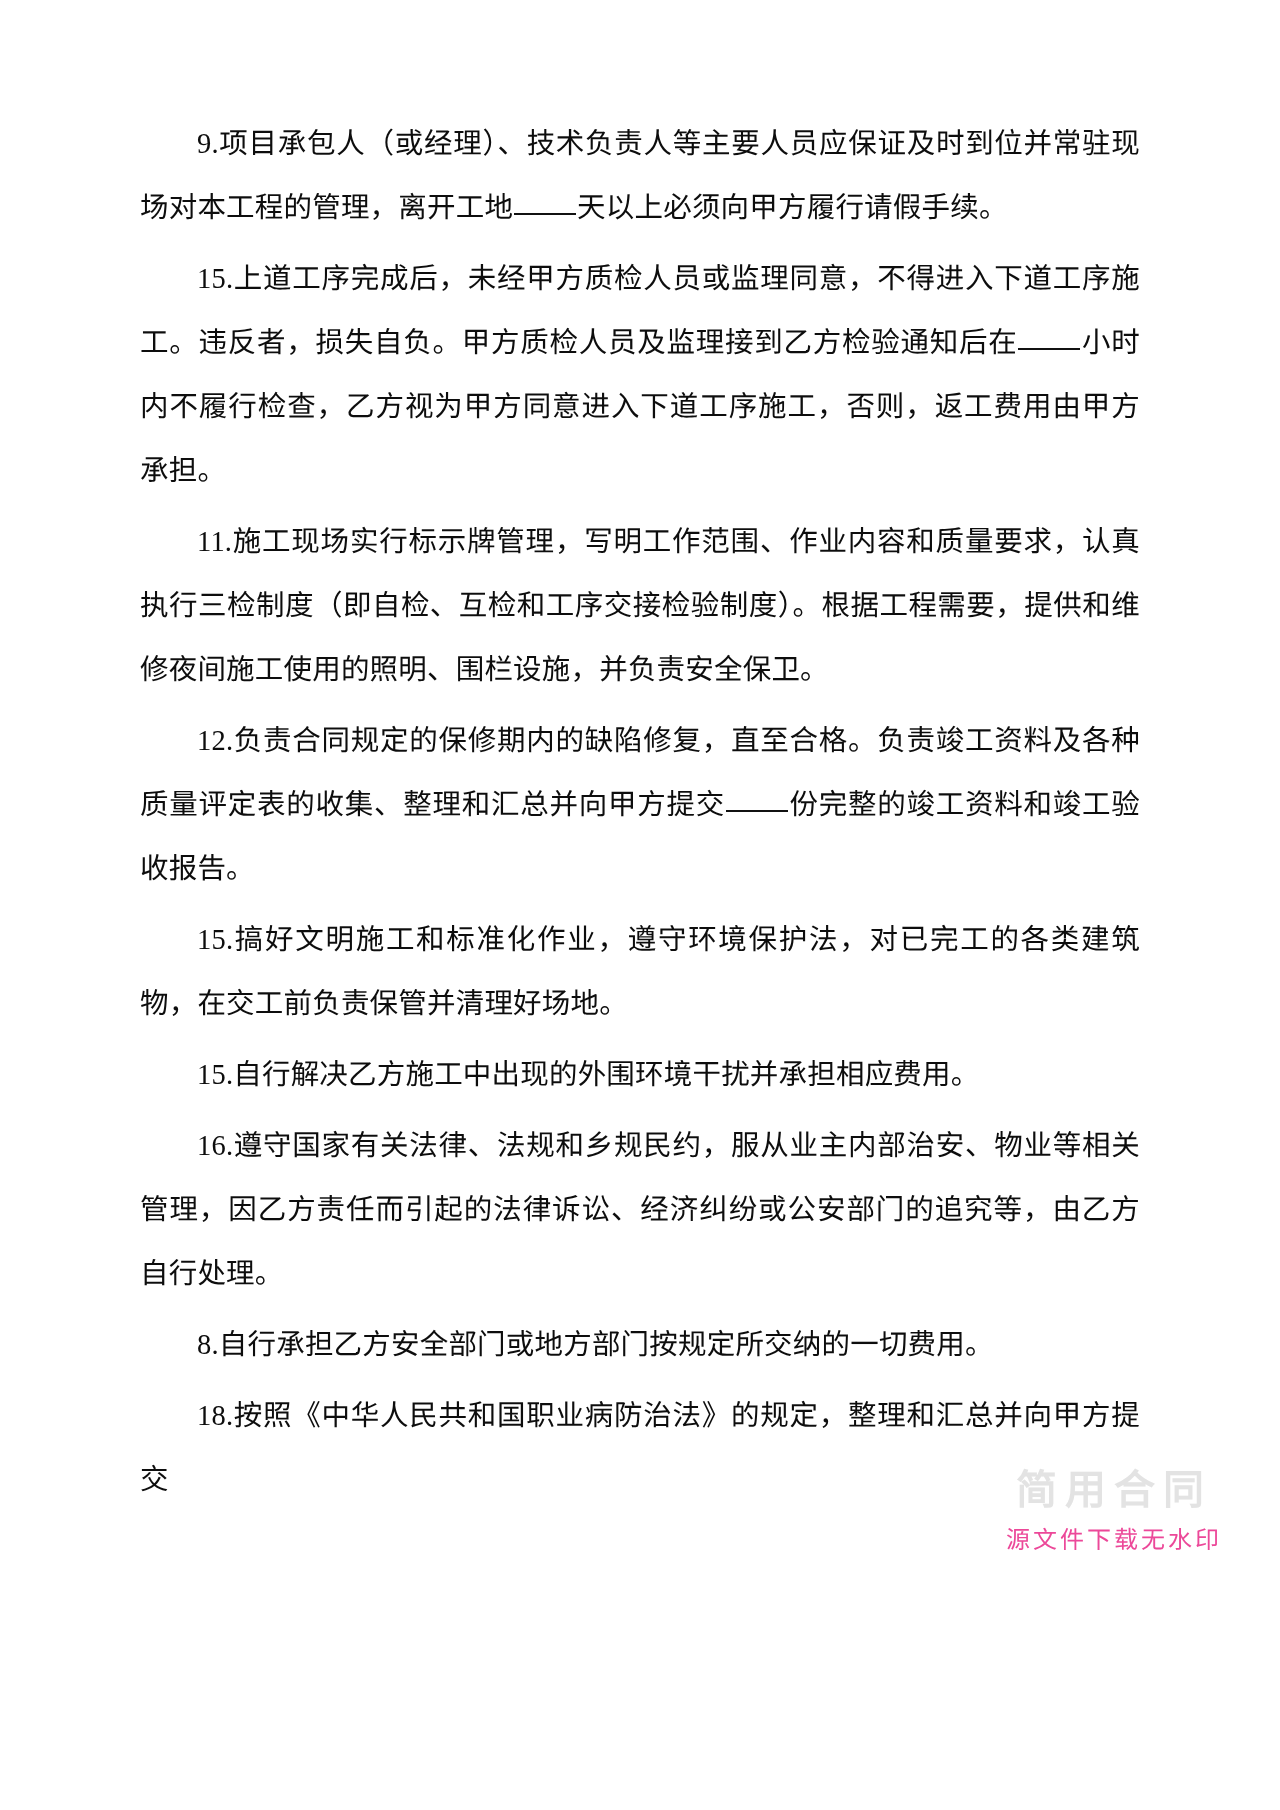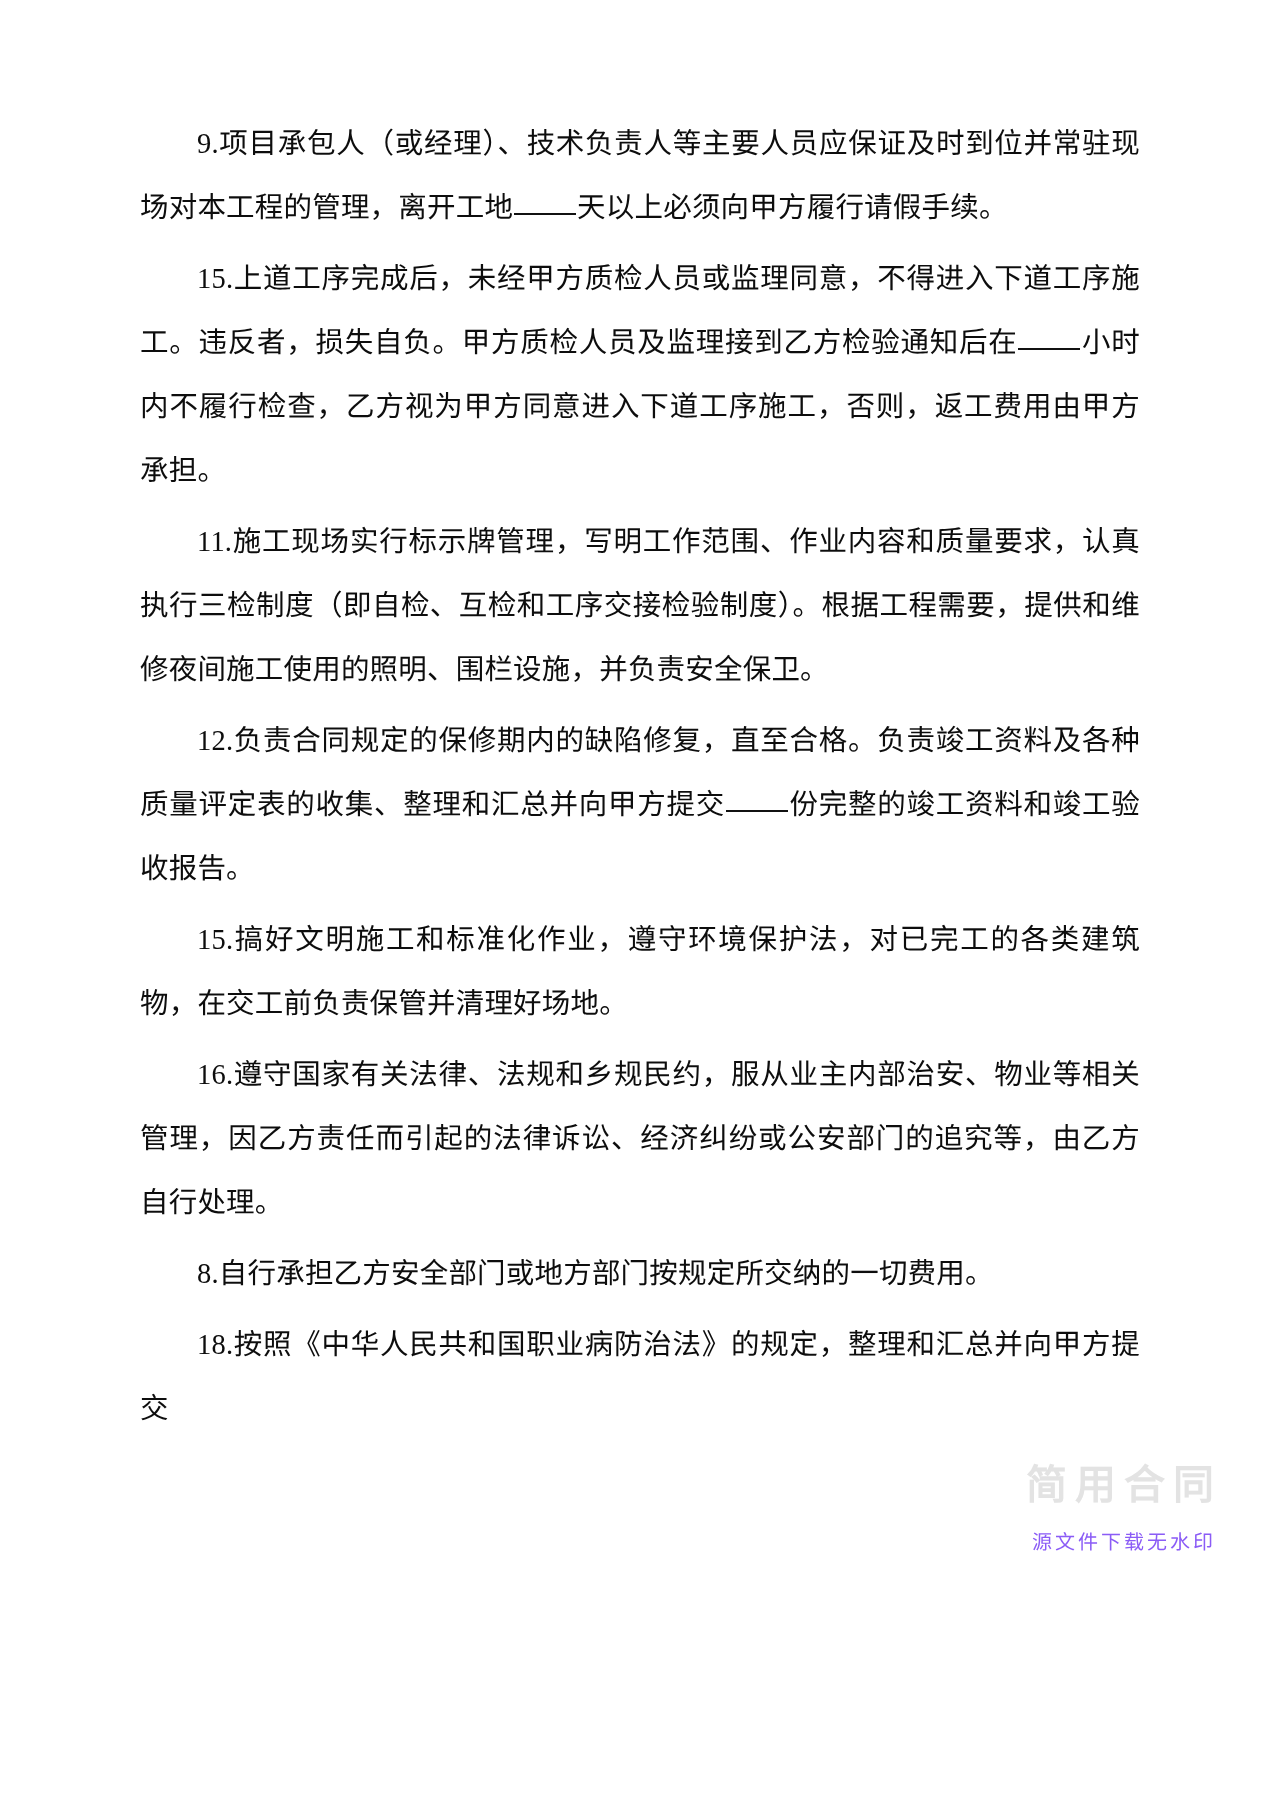--- a/index.html
+++ b/index.html
@@ -63,40 +63,41 @@
   .watermark-main {
     font-size: 41px;
     font-weight: bold;
     color: #e3e3e3;
     letter-spacing: 8px;
     line-height: 1.05;
     font-family: "Liberation Sans", "DejaVu Sans", sans-serif;
     white-space: nowrap;
   }
   .watermark-sub {
-    font-size: 20px;
-    color: #8b5cf6;
+    font-size: 24px;
+    color: #ec4899;
     letter-spacing: 3px;
-    margin-top: 19px;
+    margin-top: 8px;
     font-family: "Liberation Sans", "DejaVu Sans", sans-serif;
     white-space: nowrap;
   }
 </style>
 </head>
 <body>
 
 <div class="page">
 
   <div class="doc-body" id="doc-body">
 
   <p class="para" id="clause-9"><span class="num">9.</span><span>项目承包人（或经理）、技术负责人等主要人员应保证及时到位并常驻现场对本工程的管理，离开工地</span><span class="blank-fill"></span><span>天以上必须向甲方履行请假手续。</span></p>
       <p class="para" id="clause-10"><span class="num">15.</span><span>上道工序完成后，未经甲方质检人员或监理同意，不得进入下道工序施工。违反者，损失自负。甲方质检人员及监理接到乙方检验通知后在</span><span class="blank-fill"></span><span>小时内不履行检查，乙方视为甲方同意进入下道工序施工，否则，返工费用由甲方承担。</span></p>
       <p class="para" id="clause-11"><span class="num">11.</span><span>施工现场实行标示牌管理，写明工作范围、作业内容和质量要求，认真执行三检制度（即自检、互检和工序交接检验制度）。根据工程需要，提供和维修夜间施工使用的照明、围栏设施，并负责安全保卫。</span></p>
       <p class="para" id="clause-12"><span class="num">12.</span><span>负责合同规定的保修期内的缺陷修复，直至合格。负责竣工资料及各种质量评定表的收集、整理和汇总并向甲方提交</span><span class="blank-fill"></span><span>份完整的竣工资料和竣工验收报告。</span></p>
       <p class="para" id="clause-14"><span class="num">15.</span><span>搞好文明施工和标准化作业，遵守环境保护法，对已完工的各类建筑物，在交工前负责保管并清理好场地。</span></p>
+      <p class="para" id="clause-15"><span class="num">15.</span><span>自行解决乙方施工中出现的外围环境干扰并承担相应费用。</span></p>
       <p class="para" id="clause-16"><span class="num">16.</span><span>遵守国家有关法律、法规和乡规民约，服从业主内部治安、物业等相关管理，因乙方责任而引起的法律诉讼、经济纠纷或公安部门的追究等，由乙方自行处理。</span></p>
       <p class="para" id="clause-17"><span class="num">8.</span><span>自行承担乙方安全部门或地方部门按规定所交纳的一切费用。</span></p>
       <p class="para" id="clause-18"><span class="num">18.</span><span>按照《中华人民共和国职业病防治法》的规定，整理和汇总并向甲方提交</span></p>
     </div>
 
   <div class="watermark">
     <div class="watermark-main">简用合同</div>
     <div class="watermark-sub">源文件下载无水印</div>
   </div>
 

